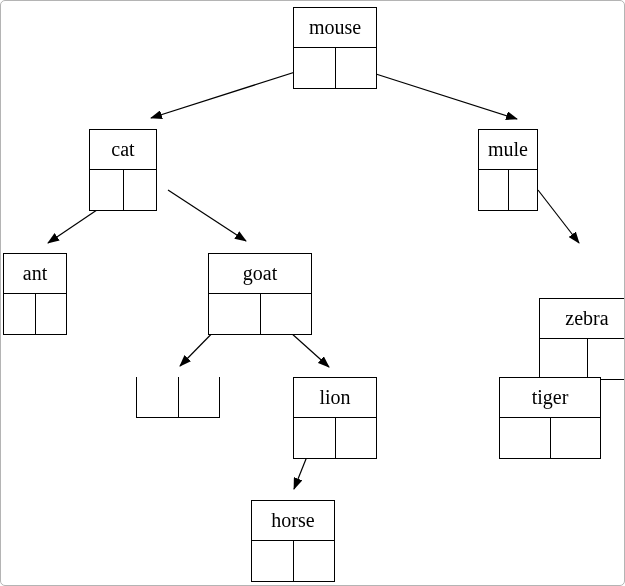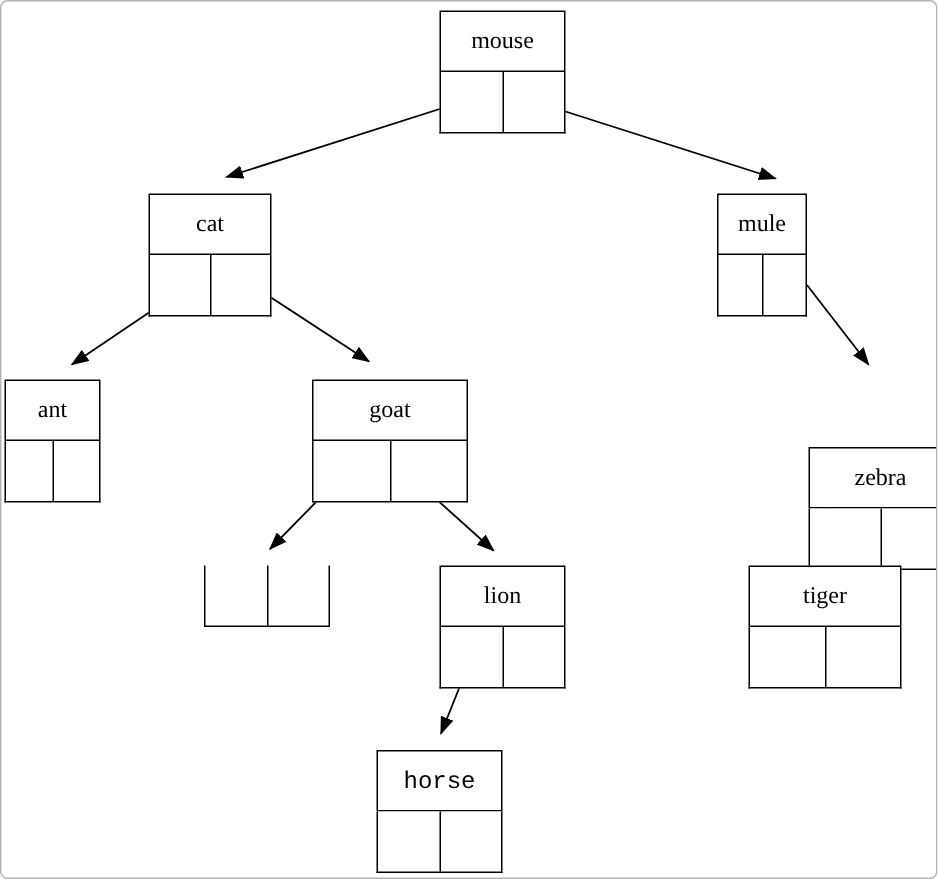--- a/index.html
+++ b/index.html
@@ -21,21 +21,21 @@
     pointer-events: none;
   }
   .tree-node { position: absolute; }
   .node-label {
     box-sizing: border-box;
     border: 1.5px solid #000;
     height: 41px;
     display: flex;
     align-items: center;
     justify-content: center;
-    font-size: 16px;
+    font-size: 20px;
     color: #000;
     background: #fff;
   }
   .node-pointers {
     box-sizing: border-box;
     display: flex;
     height: 41px;
     border: 1.5px solid #000;
     border-top: none;
     background: #fff;
@@ -64,21 +64,21 @@
       <line x1="313" y1="438" x2="293" y2="488" stroke="#000000" stroke-width="1.2" marker-end="url(#arrowhead)"></line>
     </svg>
   <div id="nodes">
       <div class="tree-node" style="left: 292px; top: 6px; width: 84px;">
         <div class="node-label">mouse</div>
         <div class="node-pointers">
           <div class="ptr-cell left"></div>
           <div class="ptr-cell right"></div>
         </div>
       </div>
-      <div class="tree-node" style="left: 98px; top: 128px; width: 82px;">
+      <div class="tree-node" style="left: 88px; top: 128px; width: 68px;">
         <div class="node-label">cat</div>
         <div class="node-pointers">
           <div class="ptr-cell left"></div>
           <div class="ptr-cell right"></div>
         </div>
       </div>
       <div class="tree-node" style="left: 477px; top: 128px; width: 60px;">
         <div class="node-label">mule</div>
         <div class="node-pointers">
           <div class="ptr-cell left"></div>
@@ -119,21 +119,21 @@
           <div class="ptr-cell right"></div>
         </div>
       </div>
       <div class="tree-node" style="left: 498px; top: 376px; width: 102px;">
         <div class="node-label">tiger</div>
         <div class="node-pointers">
           <div class="ptr-cell left"></div>
           <div class="ptr-cell right"></div>
         </div>
       </div>
-      <div class="tree-node" style="left: 250px; top: 499px; width: 84px; font-family: Liberation Mono, monospace;">
+      <div class="tree-node" style="left: 250px; top: 499px; width: 84px;">
         <div class="node-label">horse</div>
         <div class="node-pointers">
           <div class="ptr-cell left"></div>
           <div class="ptr-cell right"></div>
         </div>
       </div>
     </div>
 </div>
 
 </body></html>

